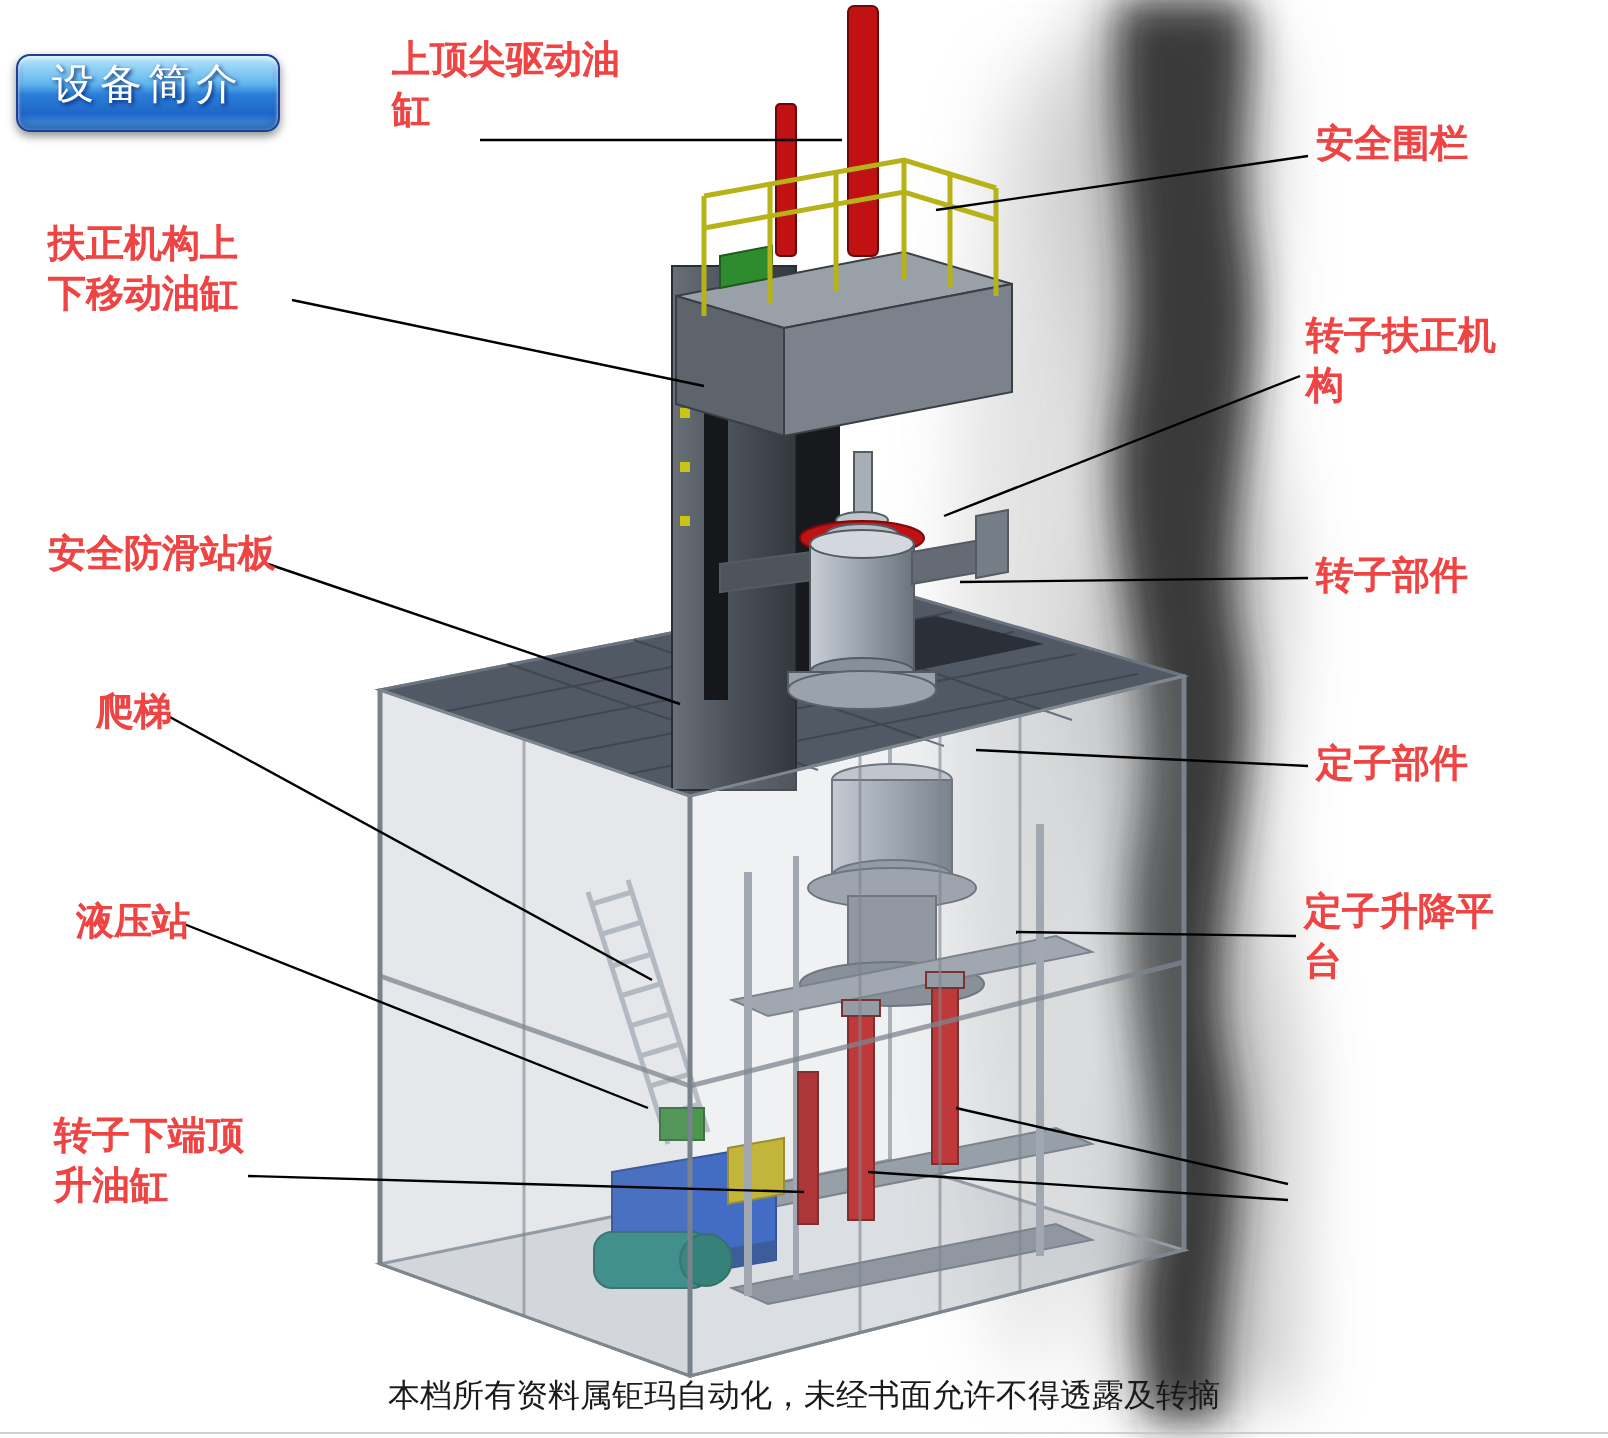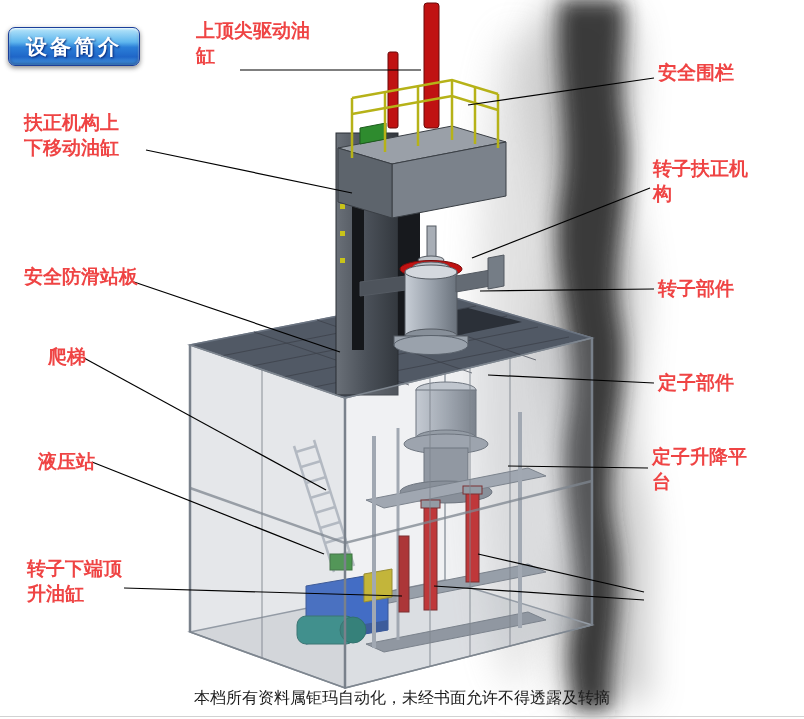--- a/index.html
+++ b/index.html
@@ -23,23 +23,23 @@
     position:absolute;
     left:8px;top:27px;
     width:130px;height:37px;
     border-radius:7px;
     background:linear-gradient(180deg,#b8e6fa 0%,#5fb6ee 38%,#2b7fd8 52%,#1f66c8 78%,#47a>0e0 100%);
     background:linear-gradient(180deg,#b8e6fa 0%,#5fb6ee 38%,#2b7fd8 52%,#1f66c8 78%,#4a9be0 100%);
     border:1px solid #1b3f9a;
     box-shadow:0 2px 5px rgba(0,0,0,0.45), inset 0 1px 2px rgba(255,255,255,0.85), inset 0 -2px 3px rgba(0,20,80,0.4);
     color:#fff;
     font-size:21px;
-    font-weight:bold;
+    font-weight:normal;
     letter-spacing:3px;
-    display:flex;align-items:center;justify-content:center;
+    display:flex;align-items:flex-start;justify-content:center;
     text-shadow:1px 1px 2px rgba(0,30,110,0.9);
     z-index:6;
   }
   #footer{
     position:absolute;
     left:0;top:688px;width:100%;
     text-align:center;
     font-size:16px;
     color:#1a1a1a;
     z-index:5;

